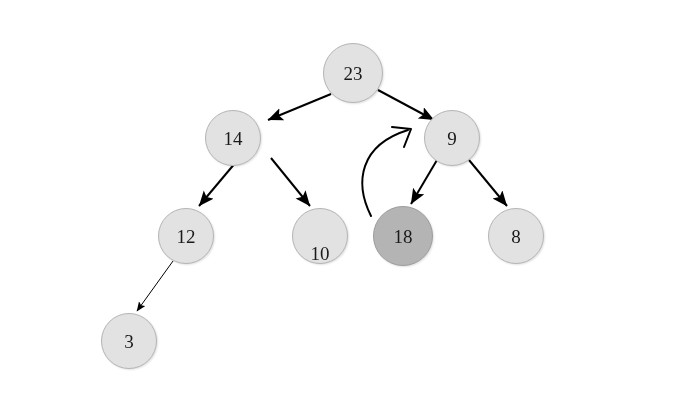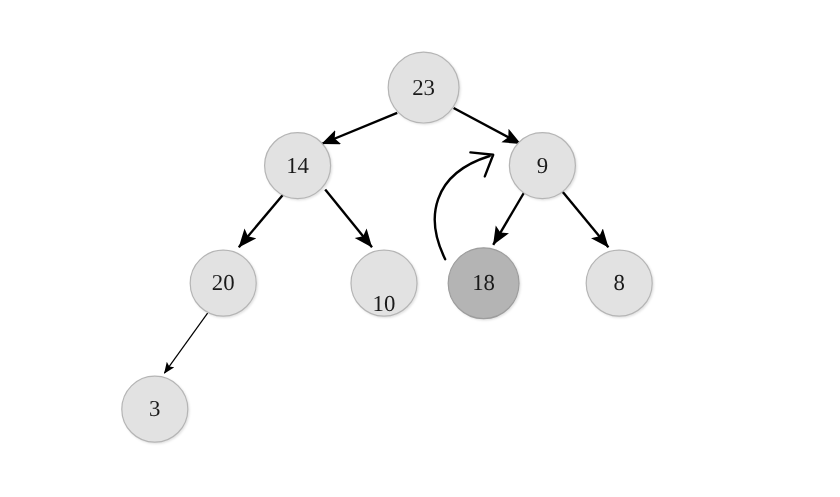--- a/index.html
+++ b/index.html
@@ -74,28 +74,28 @@
     <g id="rotation-arrow-group">
         <path d="M 371 216 C 354 182 360 145 408 130" fill="none" stroke="#000000" stroke-width="2" stroke-linecap="round"></path>
         <path d="M 392 127 L 411 129 L 404 147" fill="none" stroke="#000000" stroke-width="2" stroke-linecap="round" stroke-linejoin="round"></path>
       </g>
   </svg>
 
   <div id="node-layer">
       <div class="node" style="left: 323px; top: 43px; width: 60px; height: 60px;">
         <span class="node-label">23</span>
       </div>
-      <div class="node" style="left: 220px; top: 110px; width: 56px; height: 56px;">
+      <div class="node" style="left: 205px; top: 110px; width: 56px; height: 56px;">
         <span class="node-label">14</span>
       </div>
       <div class="node" style="left: 424px; top: 110px; width: 56px; height: 56px;">
         <span class="node-label">9</span>
       </div>
       <div class="node" style="left: 158px; top: 208px; width: 56px; height: 56px;">
-        <span class="node-label">20</span>
+        <span class="node-label">12</span>
       </div>
       <div class="node" style="left: 292px; top: 208px; width: 56px; height: 56px; align-items: flex-end;">
         <span class="node-label">10</span>
       </div>
       <div class="node highlight" style="left: 373px; top: 206px; width: 60px; height: 60px;">
         <span class="node-label">18</span>
       </div>
       <div class="node" style="left: 488px; top: 208px; width: 56px; height: 56px;">
         <span class="node-label">8</span>
       </div>

